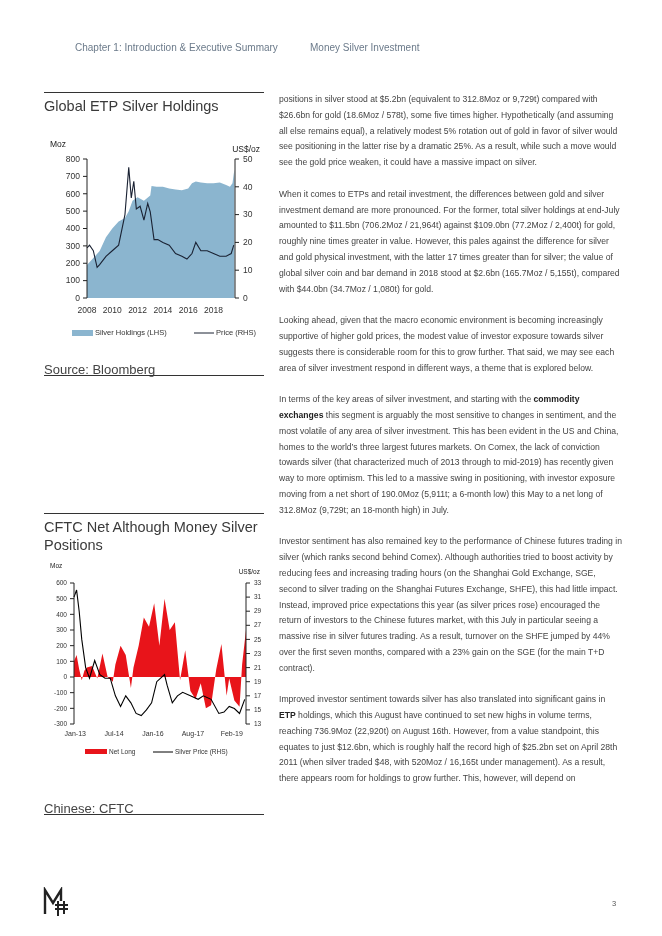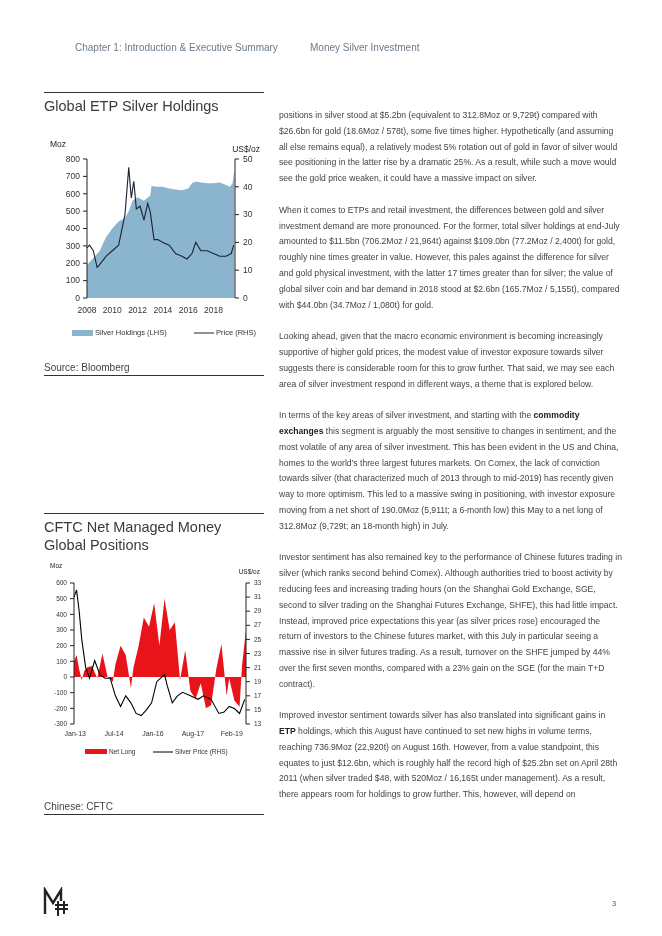--- a/index.html
+++ b/index.html
@@ -3,23 +3,23 @@
 <meta charset="utf-8">
 <style>
   html, body { margin: 0; padding: 0; background: #ffffff; }
   body { width: 662px; height: 936px; position: relative; overflow: hidden;
          font-family: "Liberation Sans", sans-serif; color: #333; }
   .hdr { position: absolute; top: 42px; font-size: 10px; color: #6b7a8a; margin-left: 31px; }
   .hdr.left { left: 44px; }
   .hdr.right { left: 279px; }
   .rule { position: absolute; left: 44px; width: 220px; height: 1px; background: #333; }
   .ctitle { position: absolute; left: 44px; width: 222px; font-size: 14.5px; color: #3a3a3a; line-height: 18px; font-weight: normal; }
-  .src { position: absolute; left: 44px; font-size: 10px; color: #444; }
+  .src { position: absolute; left: 44px; font-size: 13px; color: #444; }
   svg text { font-family: "Liberation Sans", sans-serif; }
-  .body-col { position: absolute; left: 279px; top: 108px; width: 345px; font-size: 8.6px; line-height: 15.8px; color: #444; }
+  .body-col { position: absolute; left: 279px; top: 92px; width: 345px; font-size: 8.6px; line-height: 15.8px; color: #444; }
   .body-col p { margin: 0 0 15.8px 0; }
   .body-col b { color: #222; }
   .logo { position: absolute; left: 42px; top: 887px; }
   .pagenum { position: absolute; left: 612px; top: 899px; font-size: 7.5px; color: #555; }
 </style>
 </head>
 <body>
 
 <div class="hdr left">Chapter 1: Introduction &amp; Executive Summary</div>
 <div class="hdr right">Money Silver Investment</div>
@@ -71,21 +71,21 @@
     <text x="222" y="17" text-anchor="end" font-size="8.5" fill="#222">US$/oz</text>
     <rect x="34" y="195" width="21" height="6" fill="#8bb5cf"></rect>
     <text x="57" y="200" font-size="7.5" fill="#333">Silver Holdings (LHS)</text>
     <line x1="156" y1="198" x2="176" y2="198" stroke="#1a2233" stroke-width="1"></line>
     <text x="178" y="200" font-size="7.5" fill="#333">Price (RHS)</text>
   </svg>
 <div class="src" style="top:362px">Source: Bloomberg</div>
 <div class="rule" style="top:375px"></div>
 
 <div class="rule" style="top:513px"></div>
-<div class="ctitle" style="top:518px">CFTC Net Managed Money Global Positions</div>
+<div class="ctitle" style="top:518px">CFTC Net Although Money Silver Positions</div>
 <svg id="chart2" width="230" height="205" style="position:absolute;left:38px;top:558px;">
     <path d="M36,119 L36,103.33333333333334 L38.586466165411146,97.06666666666666 L41.172932330828175,111.16666666666666 L43.75939849623932,122.13333333333333 L46.34586466165635,112.73333333333333 L48.93233082706749,109.6 L54.10526315789566,108.03333333333333 L59.27819548872384,120.56666666666666 L64.45112781954613,95.5 L69.6240601503743,119 L74.79699248120247,123.7 L77.38345864661362,106.46666666666667 L82.5563909774418,87.66666666666666 L87.72932330826997,97.06666666666666 L92.90225563909814,129.96666666666667 L95.48872180450928,109.6 L100.66165413533746,87.66666666666666 L105.83458646616563,59.46666666666667 L111.0075187969938,68.86666666666667 L116.1804511278161,45.366666666666674 L121.35338345864427,87.66666666666666 L126.52631578947243,40.66666666666667 L131.6992481203006,72 L136.87218045112877,64.16666666666667 L142.04511278195108,122.13333333333333 L147.21804511277924,92.36666666666666 L152.39097744360743,133.1 L157.56390977443561,140.93333333333334 L162.73684210526378,125.26666666666668 L167.90977443608608,150.33333333333334 L173.08270676691424,147.2 L178.25563909774243,111.16666666666666 L183.4285714285706,86.10000000000001 L188.60150375939875,137.8 L191.1879699248099,120.56666666666666 L196.36090225563808,142.5 L201.53383458646624,148.76666666666665 L204.1203007518774,106.46666666666667 L208,72 L208,119 Z" fill="#e8141a" stroke="none"></path>
     <path d="M36,39.099999999999994 L38.586466165411146,32.05000000000001 L41.172932330828175,53.19999999999999 L43.75939849623932,81.4 L47.63909774436192,109.6 L51.51879699247864,120.175 L56.69172932330681,102.55 L61.864661654134984,116.65 L67.03759398496317,120.175 L72.21052631579133,120.175 L77.38345864661362,137.8 L82.5563909774418,148.375 L87.72932330826997,137.8 L92.90225563909814,144.85 L98.07518796992632,155.425 L103.24812030074861,157.54 L108.42105263157677,151.9 L113.59398496240495,144.85 L118.76691729323312,123.7 L126.52631578947243,116.65 L129.1127819548836,127.225 L134.28571428571178,144.85 L139.45864661653994,137.8 L144.6315789473681,134.275 L152.39097744360743,137.8 L160.15037593984675,141.325 L165.32330827067491,137.8 L173.08270676691424,141.325 L180.84210526315354,155.425 L186.01503759398173,154.01500000000001 L191.1879699248099,148.375 L196.36090225563808,150.49 L201.53383458646624,155.425 L206.70676691728855,141.325" fill="none" stroke="#000000" stroke-width="1.1"></path>
     <line x1="36" y1="25" x2="36" y2="166" stroke="#222" stroke-width="1"></line>
     <line x1="208" y1="25" x2="208" y2="166" stroke="#222" stroke-width="1"></line>
     <line x1="32" y1="166" x2="36" y2="166" stroke="#222"></line>
     <text x="29" y="168.16666666666666" text-anchor="end" font-size="6.5" fill="#333">-300</text>
     <line x1="32" y1="150.33333333333334" x2="36" y2="150.33333333333334" stroke="#222"></line>
     <text x="29" y="152.5" text-anchor="end" font-size="6.5" fill="#333">-200</text>
     <line x1="32" y1="134.66666666666666" x2="36" y2="134.66666666666666" stroke="#222"></line>

